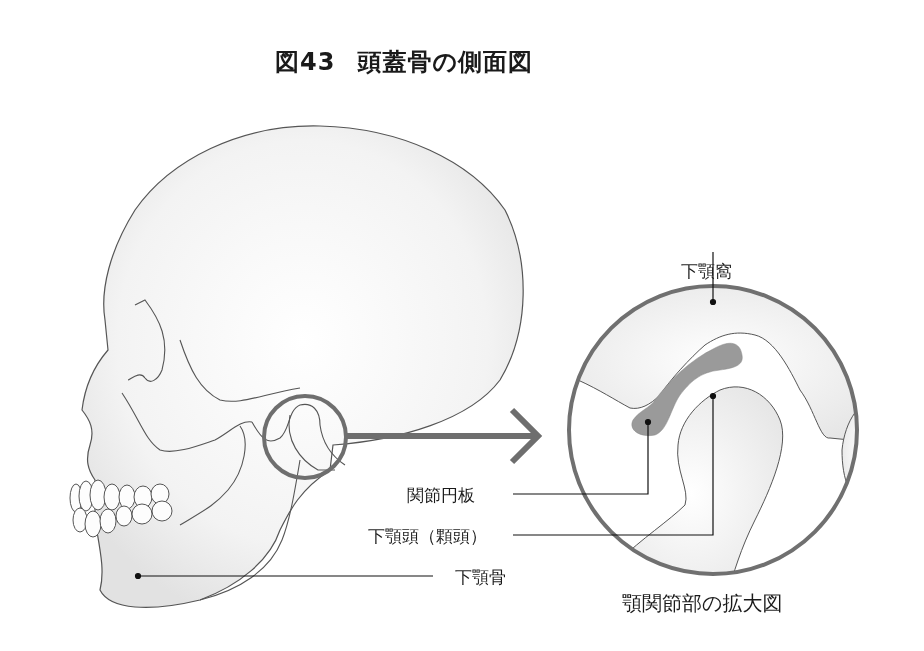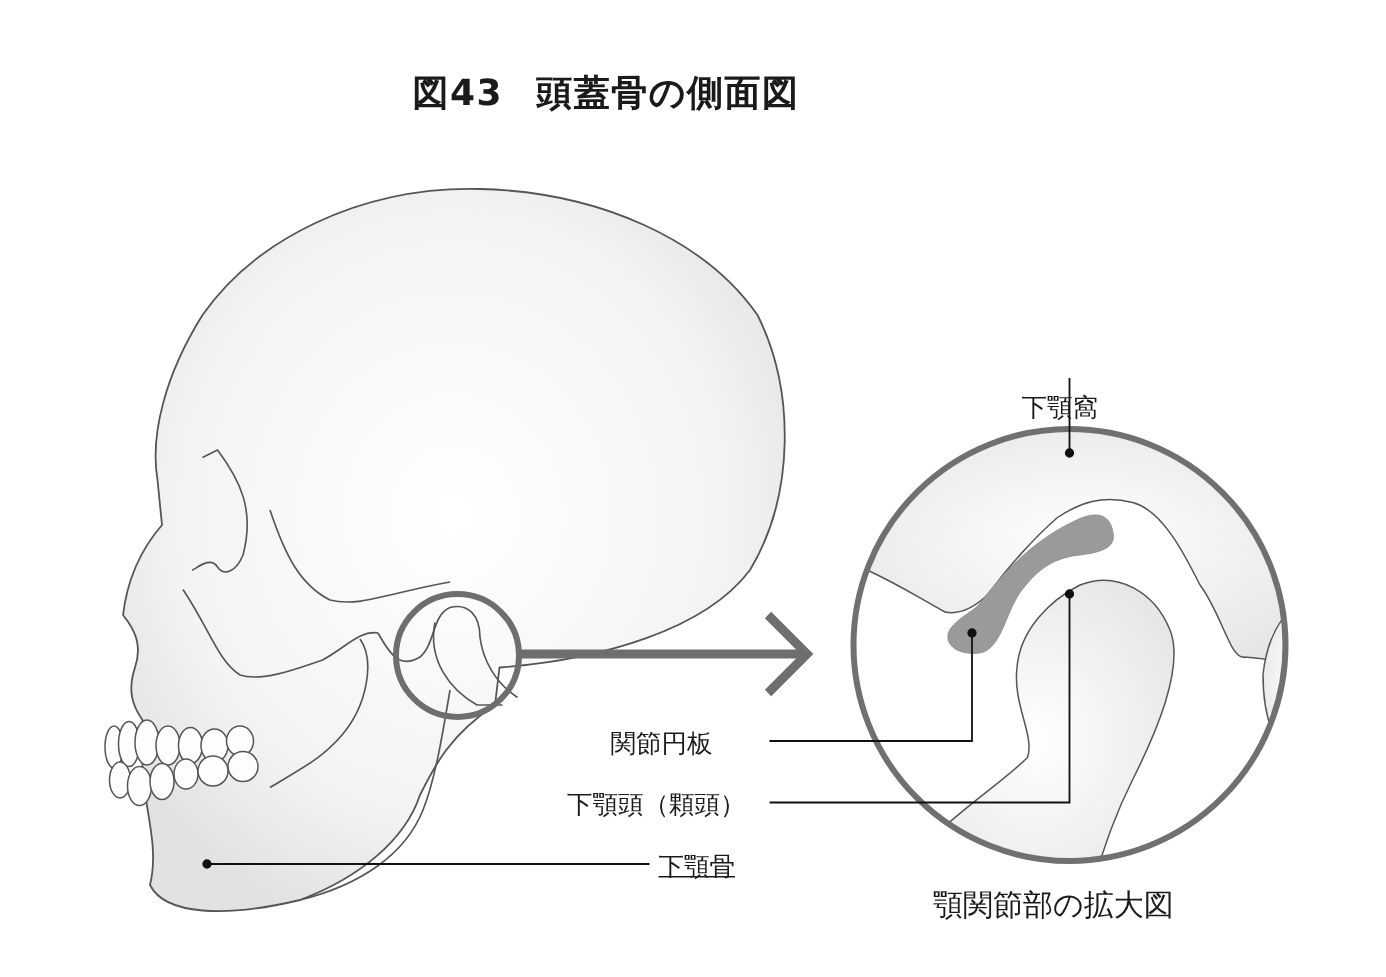--- a/index.html
+++ b/index.html
@@ -118,15 +118,15 @@
     <circle cx="648" cy="422" r="2.5" fill="#111"></circle>
     <polyline points="513,535 713,535 713,396"></polyline>
     <circle cx="713" cy="396" r="2.5" fill="#111"></circle>
     <line x1="138" y1="576" x2="433" y2="576"></line>
     <circle cx="138" cy="576" r="2.5" fill="#111"></circle>
   </g>
 </svg>
 
 <div class="label" style="left:681px; top:225px;margin-top:35px;">下顎窩</div>
 <div class="label" style="left:407px; top:484px;">関節円板</div>
-<div class="label" style="left:378px; top:525px;">下顎頭（顆頭）</div>
-<div class="label" style="left:439px; top:566px;text-decoration:underline;">下顎骨</div>
+<div class="label" style="left:368px; top:525px;">下顎頭（顆頭）</div>
+<div class="label" style="left:455px; top:566px;">下顎骨</div>
 <div class="caption" style="left:622px; top:590px;">顎関節部の拡大図</div>
 
 </body></html>

